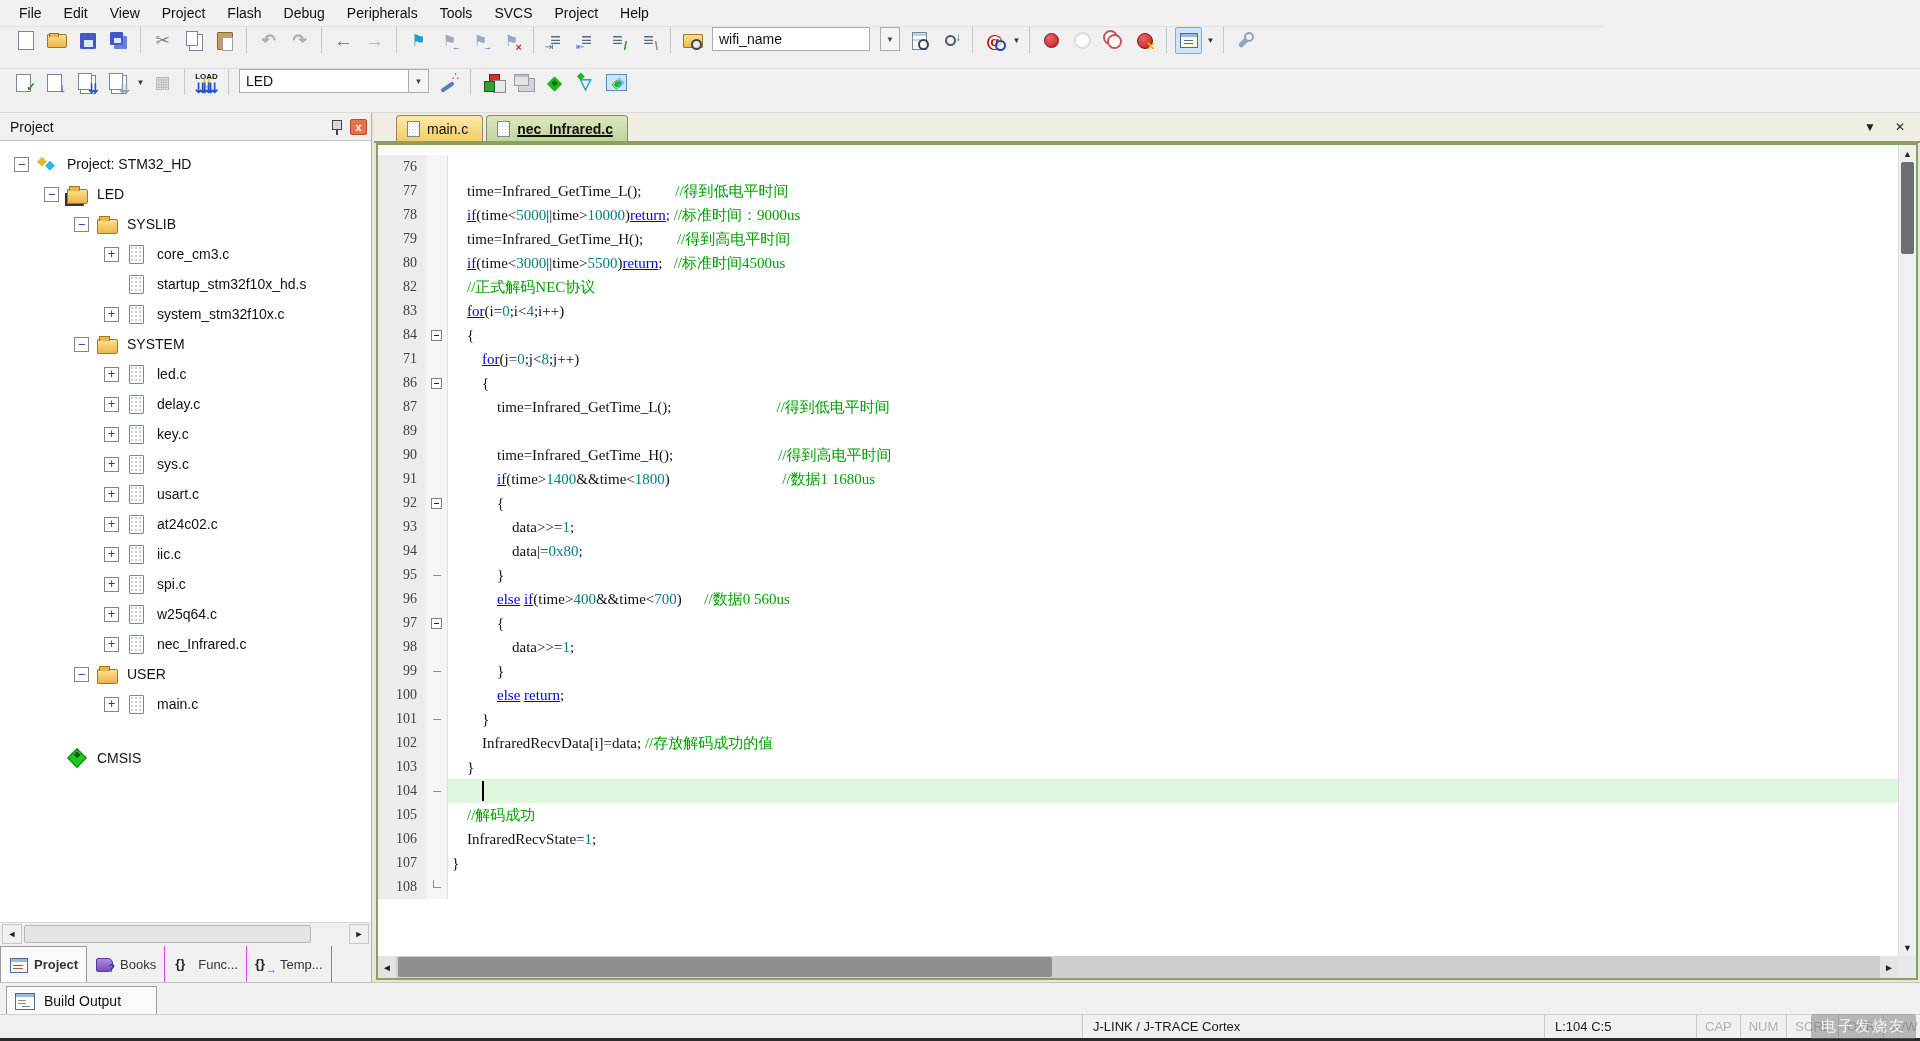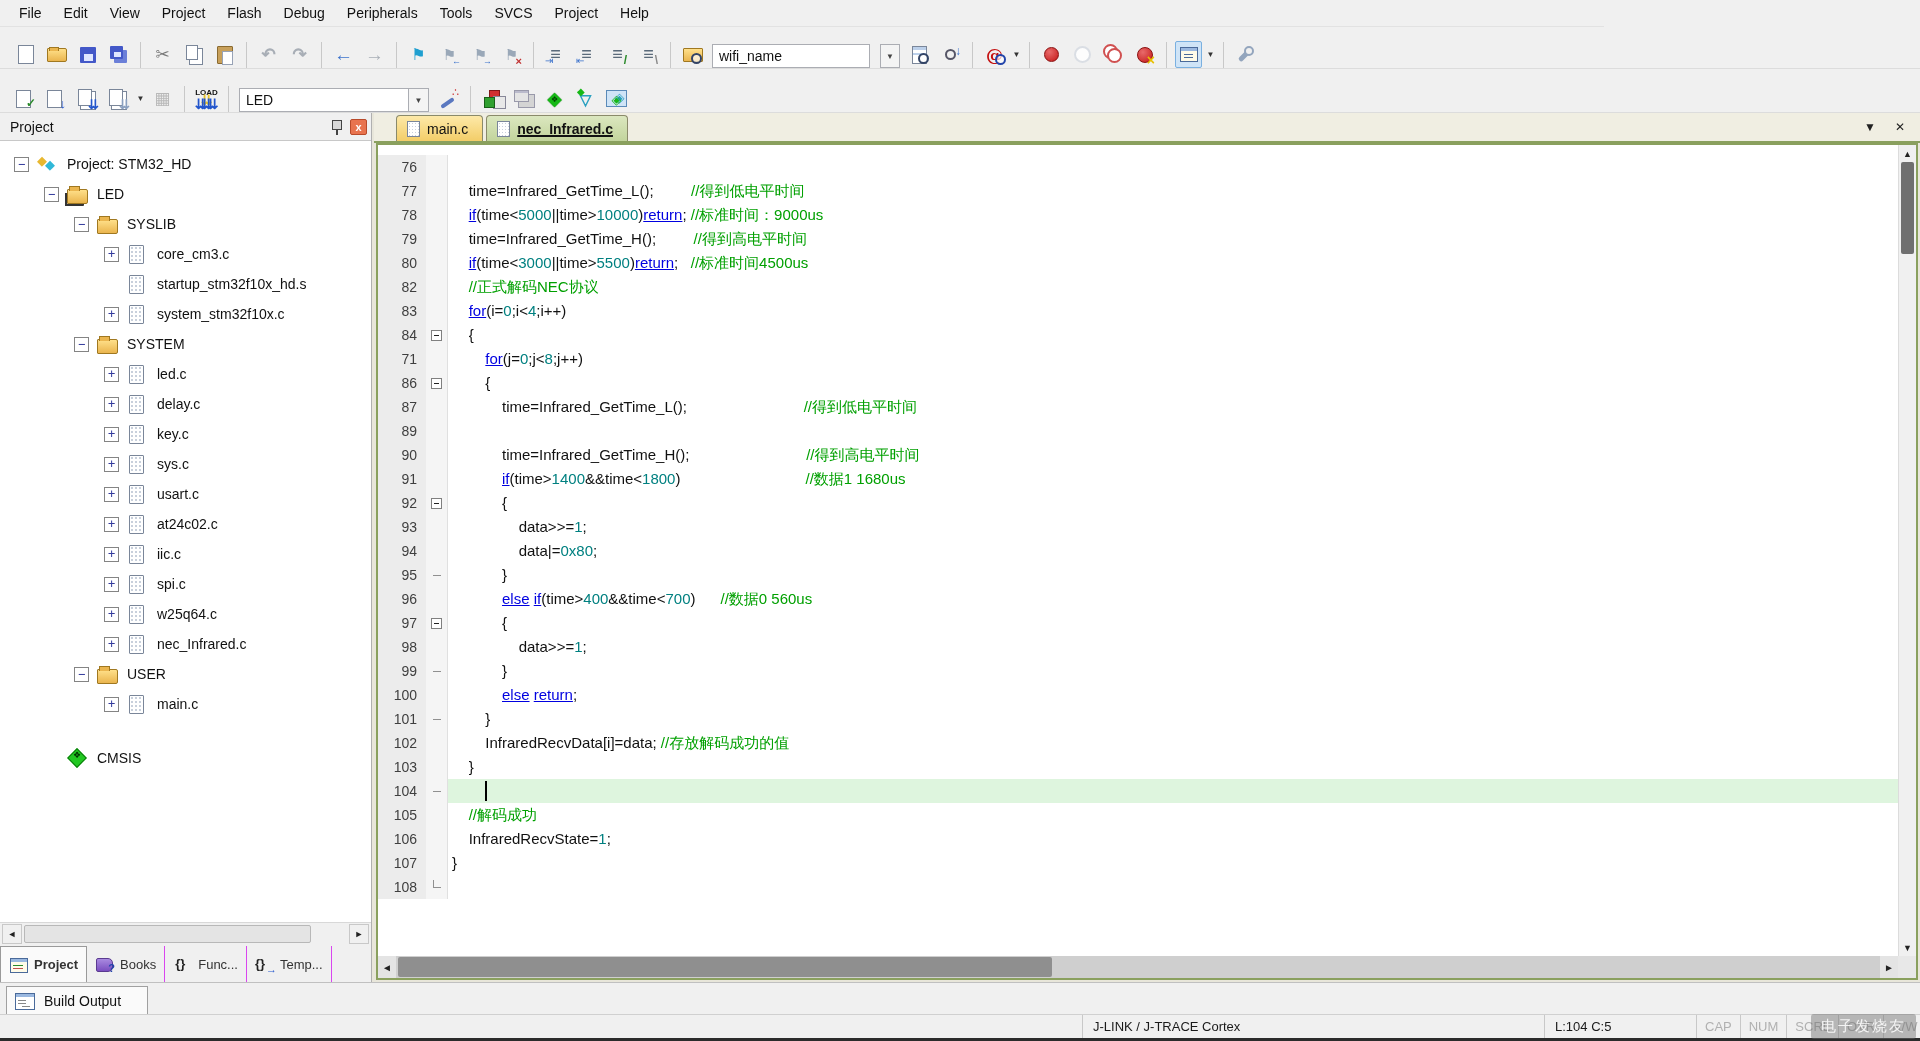--- a/index.html
+++ b/index.html
@@ -5,21 +5,21 @@
   * { margin:0; padding:0; box-sizing:border-box; }
   html,body { width:1920px; height:1041px; overflow:hidden; background:#f0f0f0;
     font-family:"Liberation Sans", sans-serif; font-size:14px; color:#111; }
 
   
   #menubar { position:absolute; left:0; top:0; width:1604px; height:27px;
     background:#f0f0f0; border-bottom:1px solid #e2e2e2; display:flex; align-items:center; padding-left:8px; }
   .menu-item { padding:4px 11px; font-size:14px; cursor:default; }
 
   
-  .toolbar { position:absolute; left:0; width:1920px; background:#f0f0f0; display:flex; align-items:flex-end;
+  .toolbar { position:absolute; left:0; width:1920px; background:#f0f0f0; display:flex; align-items:flex-start;
     border-bottom:1px solid #dcdcdc; padding-left:10px; }
   #toolbar1 { top:27px; height:42px; }
   #toolbar2 { top:69px; height:44px; }
   .tb-sep { width:1px; height:26px; background:#c8c8c8; margin:0 6px; }
   .tbi { position:relative; width:27px; height:27px; margin:0 2px; display:flex; align-items:center;
     justify-content:center; border:1px solid transparent; border-radius:2px; }
   .caret-btn { width:13px; height:27px; display:flex; align-items:center; justify-content:center;
     font-size:8px; color:#333; }
   .ic-new-file::before { content:""; width:14px; height:17px; background:#fff; border:1px solid #7a8699; }
   .ic-open-folder::before { content:""; width:18px; height:12px; background:linear-gradient(#ffe08a,#eab54e);
@@ -201,21 +201,21 @@
     border:1px solid #7a8699; background-image:radial-gradient(#c8d0dc 1px, transparent 1px); background-size:3px 3px; }
   .etab.inactive { background:linear-gradient(#fde9a8,#f3cd68); }
   .etab.active { background:linear-gradient(#dbe7bf,#c2d49c); }
   .etab.active .lbl { font-weight:bold; text-decoration:underline; text-decoration-thickness:2px; }
   #tab-controls { position:absolute; right:10px; top:4px; display:flex; gap:10px; }
   #tab-controls div { width:20px; height:20px; display:flex; align-items:center; justify-content:center;
     font-size:12px; color:#222; }
   #code-frame { position:absolute; left:2px; right:2px; top:30px; bottom:2px; border:2px solid #8aa05e;
     background:#fff; }
   #code-view { position:absolute; left:0; top:0; right:18px; bottom:22px; overflow:hidden;
-    font-family:Liberation Sans, sans-serif; font-size:15px; padding-top:10px; }
+    font-family:Liberation Serif, serif; font-size:15px; padding-top:10px; }
   .crow { position:relative; height:24px; display:flex; align-items:center; }
   .crow .ln { width:48px; text-align:right; padding-right:9px; color:#3f3f3f; background:#ececec;
     font-size:14px; height:24px; line-height:24px; flex:none; }
   .crow .fold { width:22px; height:24px; background:#f5f5f5; border-right:1px solid #e0e0e0; flex:none;
     display:flex; align-items:center; justify-content:center; position:relative; }
   .fm-open { width:11px; height:11px; border:1px solid #808080; background:#fff; position:relative; }
   .fm-open::after { content:""; position:absolute; left:2px; top:4px; width:5px; height:1px; background:#222; }
   .fm-tick { width:8px; height:1px; background:#909090; }
   .fm-end { width:8px; height:8px; border-left:1px solid #909090; border-bottom:1px solid #909090; margin-top:-6px; }
   .crow .txt { flex:1; height:24px; line-height:24px; white-space:pre; padding-left:4px; position:relative; }
@@ -233,21 +233,21 @@
   #ed-hscroll .arr { position:absolute; top:0; width:18px; height:22px; display:flex; align-items:center;
     justify-content:center; font-size:10px; color:#222; background:#e4e4e4; }
   #ed-hscroll .arr.left { left:0; } #ed-hscroll .arr.right { right:0; }
   #ed-hscroll .thumb { position:absolute; left:20px; width:43%; top:1px; height:20px; background:#8f8f8f; border-radius:2px; }
   #ed-corner { position:absolute; right:0; bottom:0; width:18px; height:22px; background:#e8e8e8; }
 
   
   #build-output-bar { position:absolute; left:0; top:982px; width:1920px; height:32px; background:#f0f0f0;
     border-top:1px solid #c0c0c0; }
   #build-output-tab { position:absolute; left:6px; top:3px; height:29px; background:#fafafa;
-    border:1px solid #a0a0a0; border-bottom:none; display:flex; align-items:center; padding:0 26px 0 8px; font-size:14px; }
+    border:1px solid #a0a0a0; border-bottom:none; display:flex; align-items:center; padding:0 35px 0 8px; font-size:14px; }
   .bo-icon { position:relative; width:20px; height:16px; margin-right:9px; }
   .bo-icon::before { content:""; position:absolute; left:0; top:0; width:18px; height:15px; background:#fff;
     border:1px solid #4a6a9a; box-shadow:inset 0 3px 0 #9ab8e0; }
   .bo-icon::after { content:""; position:absolute; left:3px; top:7px; width:8px; height:1px; background:#888;
     box-shadow:0 3px 0 #888, 4px 6px 0 #888; }
 
   
   #statusbar { position:absolute; left:0; top:1014px; width:1920px; height:24px; background:#f0f0f0;
     border-top:1px solid #d0d0d0; font-size:13px; color:#1a1a1a; }
   #statusbar .cell { position:absolute; top:0; height:24px; line-height:23px; border-left:1px solid #c8c8c8;

